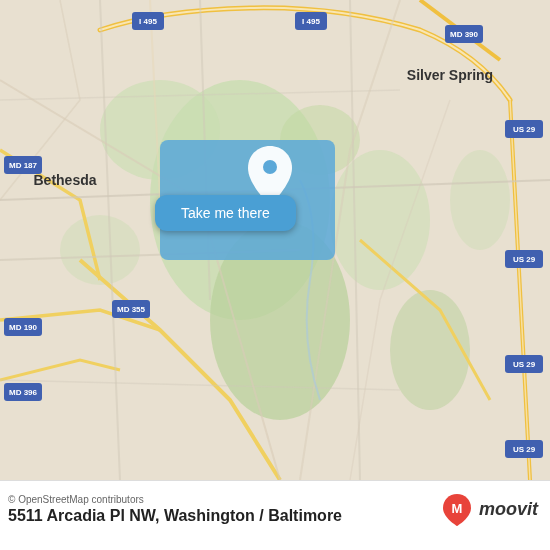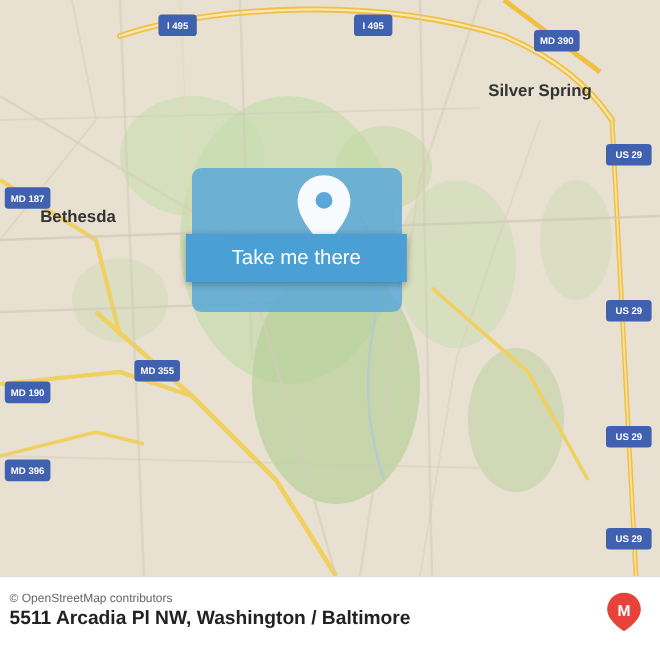--- a/index.html
+++ b/index.html
@@ -36,23 +36,23 @@
       display: flex;
       flex-direction: column;
       align-items: center;
       gap: 0px;
     }
 
     #take-me-there-btn {
       background-color: #4a9fd4;
       color: white;
       border: none;
-      border-radius: 0;
-      padding: 10px 38px;
-      font-size: 17px;
+      border-radius: 12px;
+      padding: 10px 26px;
+      font-size: 14px;
       font-weight: 500;
       cursor: pointer;
       white-space: nowrap;
       box-shadow: 0 2px 6px rgba(0,0,0,0.3);
     }
 
     
     #footer {
       width: 550px;
       height: 70px;
@@ -204,14 +204,15 @@
   <div id="footer-left">
     <span id="attribution">© OpenStreetMap contributors</span>
     <span id="address">5511 Arcadia Pl NW, Washington / Baltimore</span>
   </div>
   <div id="moovit-logo">
 
     <svg id="moovit-icon" viewBox="0 0 36 36" xmlns="http://www.w3.org/2000/svg">
       <path d="M18 2 C10 2 4 8 4 16 C4 26 18 34 18 34 C18 34 32 26 32 16 C32 8 26 2 18 2Z" fill="#e8433a"></path>
       <text x="18" y="21" text-anchor="middle" fill="white" font-size="13" font-weight="bold">M</text>
     </svg>
+    <span id="moovit-text">moovit</span>
   </div>
 </div>
 
 </body></html>

